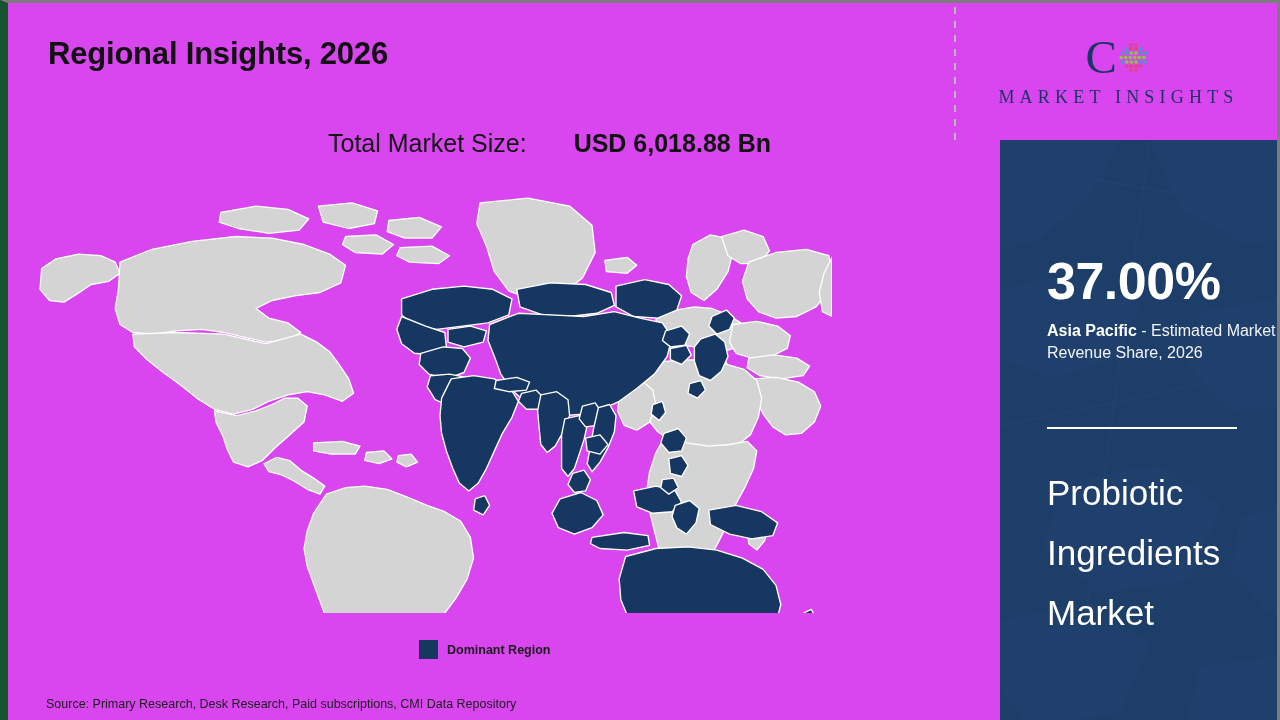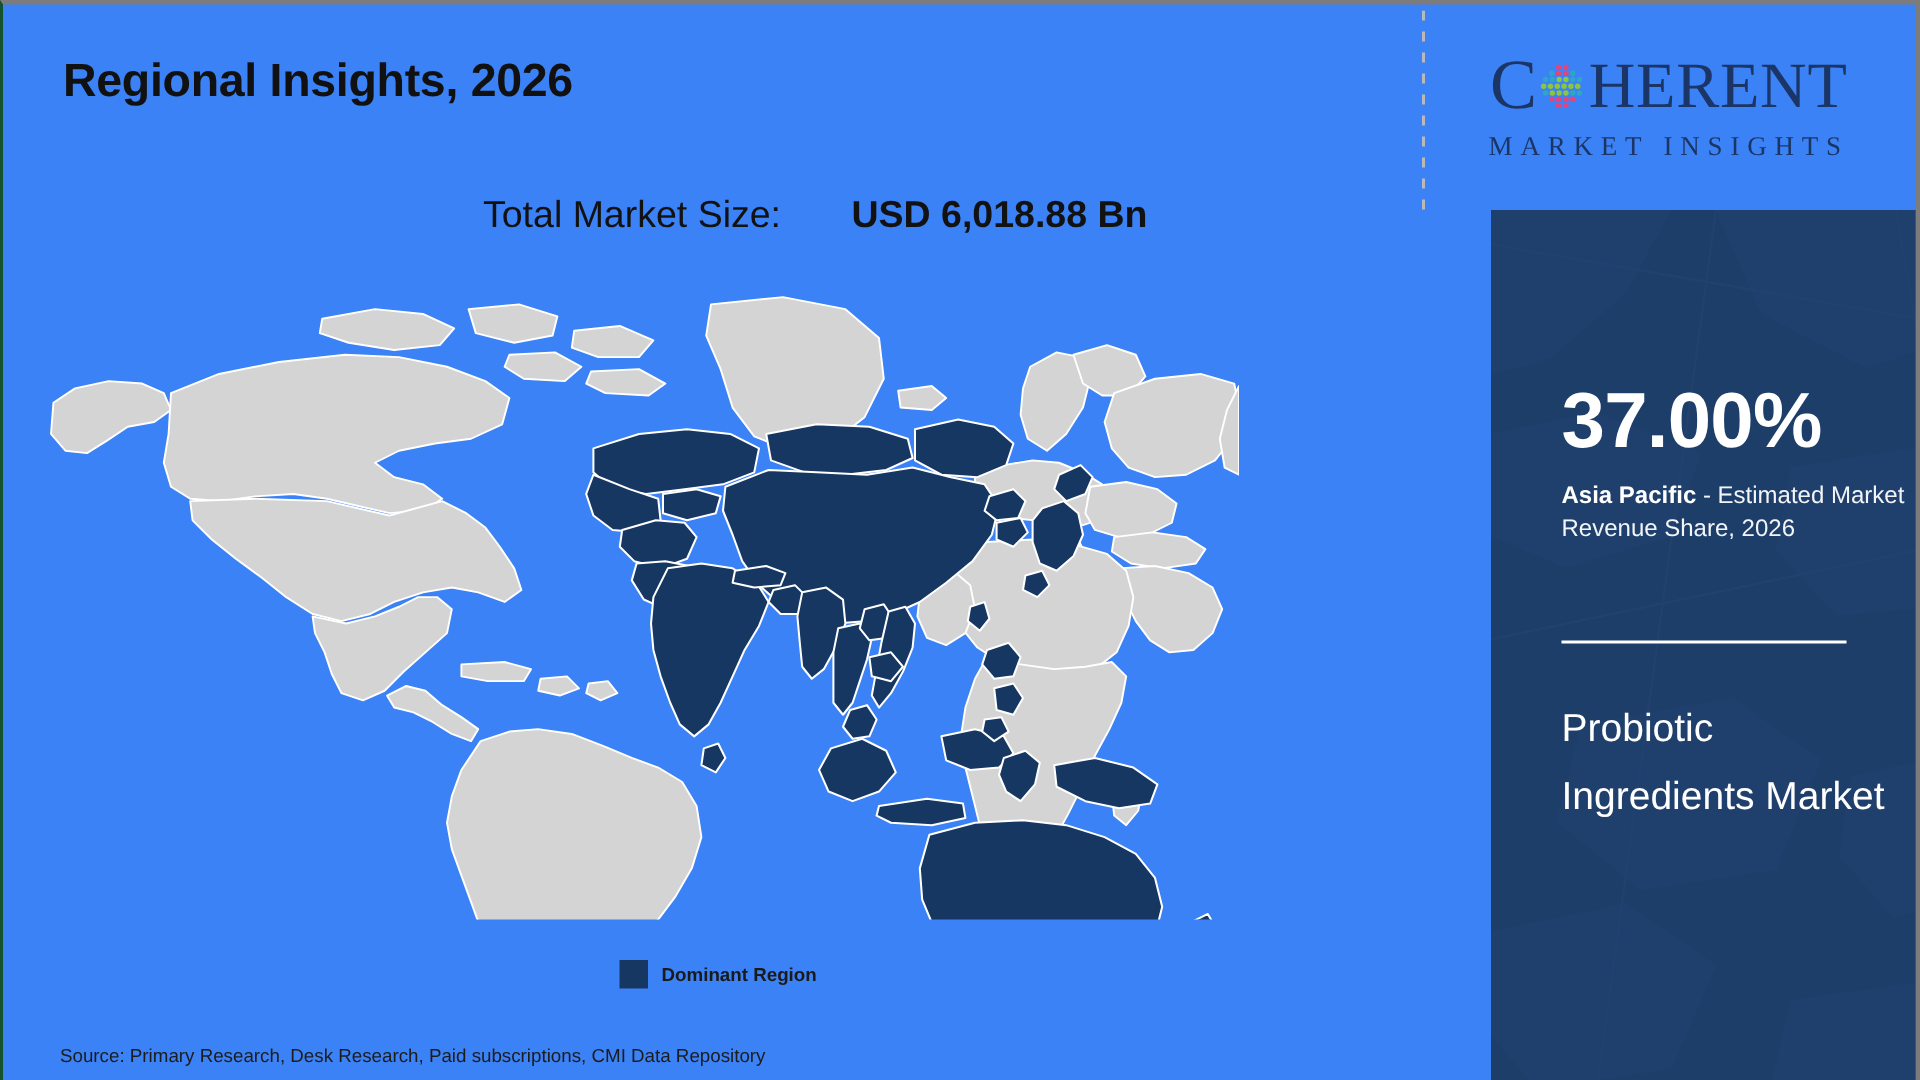--- a/index.html
+++ b/index.html
@@ -5,23 +5,23 @@
   * { margin:0; padding:0; box-sizing:border-box; }
   html,body{ width:1280px; height:720px; }
   body{
     font-family:"Liberation Sans", sans-serif;
     background:#ffffff;
     overflow:hidden;
     position:relative;
   }
   #slide{
     position:absolute; left:0; top:0; width:1280px; height:720px;
-    background:#3b82f6;
+    background:#d946ef;
     border-top:3px solid #7c7c7c;
-    border-left:2px solid #14532d;
+    border-left:8px solid #14532d;
     border-right:3px solid #7c7c7c;
     overflow:hidden;
   }
 
   
   #left-pane{
     position:absolute; left:0; top:0; width:946px; height:720px;
   }
   #page-title{
     position:absolute; left:40px; top:33px;
@@ -116,21 +116,21 @@
     position:absolute; top:180px; left:0; width:235px;
     font-size:16px; color:#f2f4f8; line-height:1.37; font-weight:300;
   }
   #stat-desc .region-name{ font-weight:bold; color:#ffffff; }
   #panel-divider{
     position:absolute; top:287px; left:0; width:190px; height:2px;
     background:#ffffff;
   }
   #market-name{
     position:absolute; top:323px; left:0; width:230px;
-    font-size:26px; color:#ffffff; line-height:1.72; font-weight:300;
+    font-size:35px; color:#ffffff; line-height:1.72; font-weight:300;
   }
 </style>
 </head>
 <body>
 
 <div id="slide">
 
   <div id="left-pane">
 
     <div id="page-title">Regional Insights, 2026</div>
@@ -324,21 +324,20 @@
             <circle cx="11.5" cy="30.5" r="2.2" fill="#e0457b"></circle>
               <circle cx="17" cy="30.5" r="2.2" fill="#e0457b"></circle>
             <circle cx="23" cy="30.5" r="2.2" fill="#e0457b"></circle>
               <circle cx="28.5" cy="30.5" r="2.2" fill="#e0457b"></circle>
 
             <circle cx="17" cy="35.5" r="2.1" fill="#e0457b"></circle>
               <circle cx="23" cy="35.5" r="2.1" fill="#e0457b"></circle>
           </g>
         </svg>
       </span>
-      <span>HERENT</span>
     </div>
     <div id="logo-tagline">MARKET INSIGHTS</div>
   </div>
 
   <div id="stat-panel">
     <div id="panel-texture">
       <svg viewBox="0 0 329 580" preserveAspectRatio="none" xmlns="http://www.w3.org/2000/svg">
         <rect x="0" y="0" width="329" height="580" fill="#1e3f6b"></rect>
         <g fill="#27497a" opacity="0.55">
           <path d="M0,0 L120,0 L90,48 L40,86 L0,96 Z"></path>

